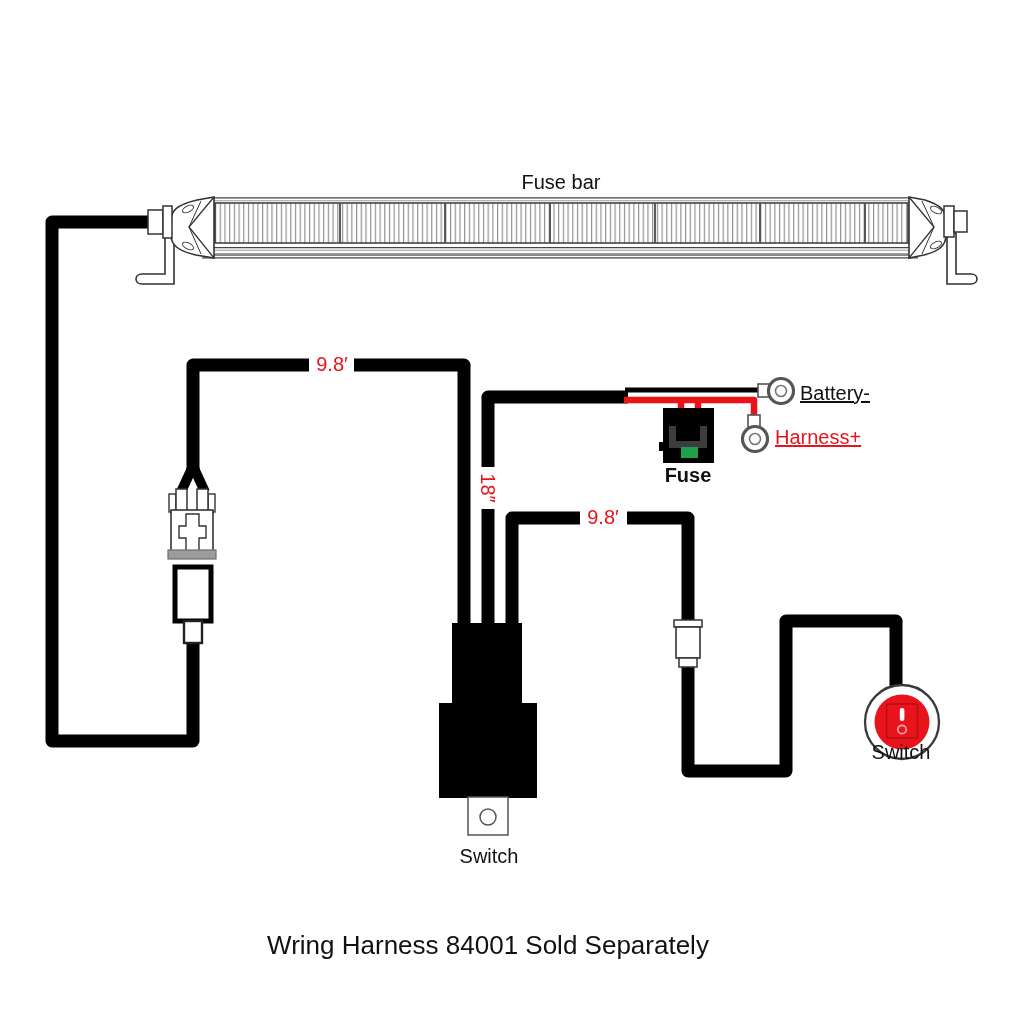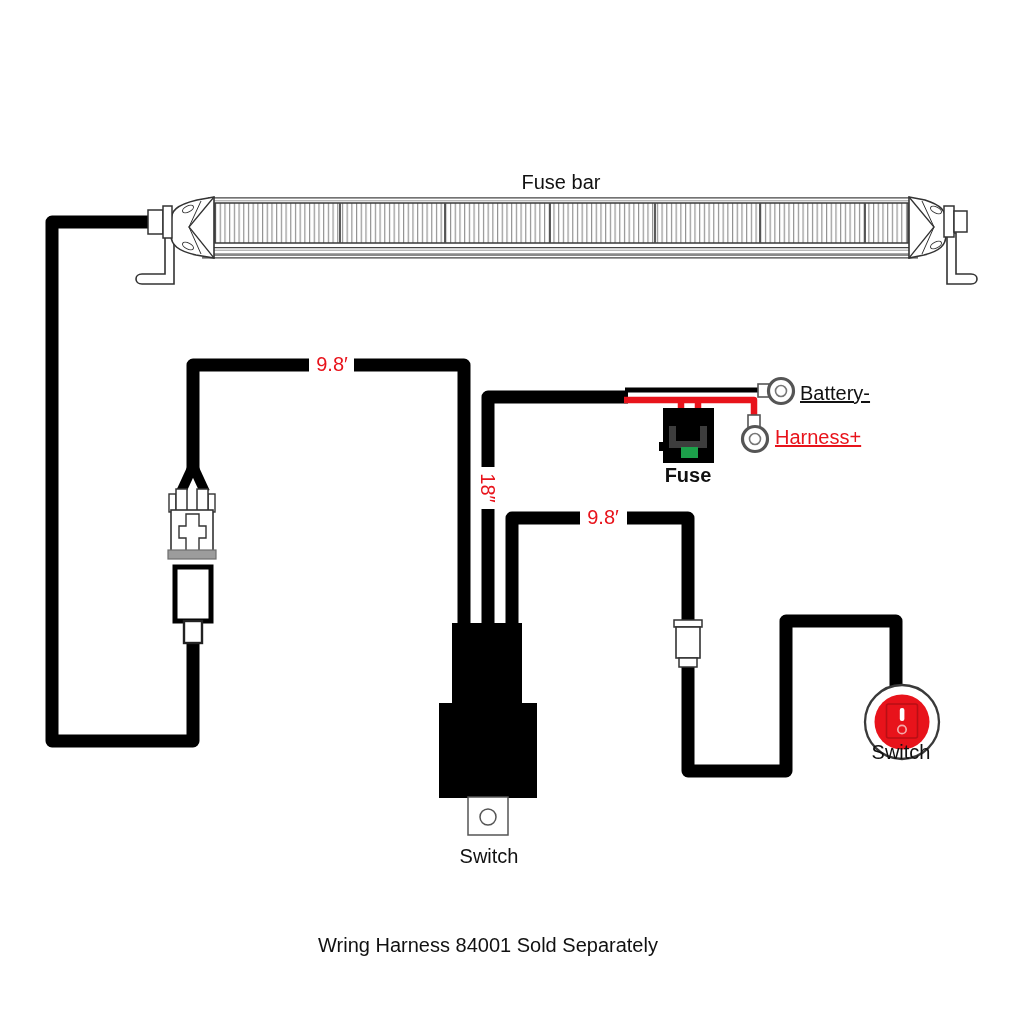--- a/index.html
+++ b/index.html
@@ -5,21 +5,21 @@
   html,body{margin:0;padding:0;background:#ffffff;}
   #stage{position:relative;width:1024px;height:1024px;background:#fff;overflow:hidden;
          font-family:"Liberation Sans", sans-serif;}
   #stage svg{position:absolute;left:0;top:0;}
   .lbl{position:absolute;white-space:nowrap;color:#111;font-size:20px;line-height:1;
        transform:translate(-50%,-50%);}
   .lbl.red{color:#e8131b;}
   .lbl.left-anchor{transform:translate(0,-50%);text-decoration:underline;}
   .lbl.rot90{transform:translate(-50%,-50%) rotate(90deg);}
   .lbl.title{font-size:20px;}
-  .lbl.footer{font-size:20px;}
+  .lbl.footer{font-size:26px;}
 </style>
 </head>
 <body>
 
 <div id="stage">
 
 <svg width="1024" height="1024" viewBox="0 0 1024 1024">
   <defs>
     <pattern id="ribs" x="215" y="203" width="4.7" height="40" patternUnits="userSpaceOnUse">
       <rect width="4.7" height="40" fill="#ffffff"></rect>

